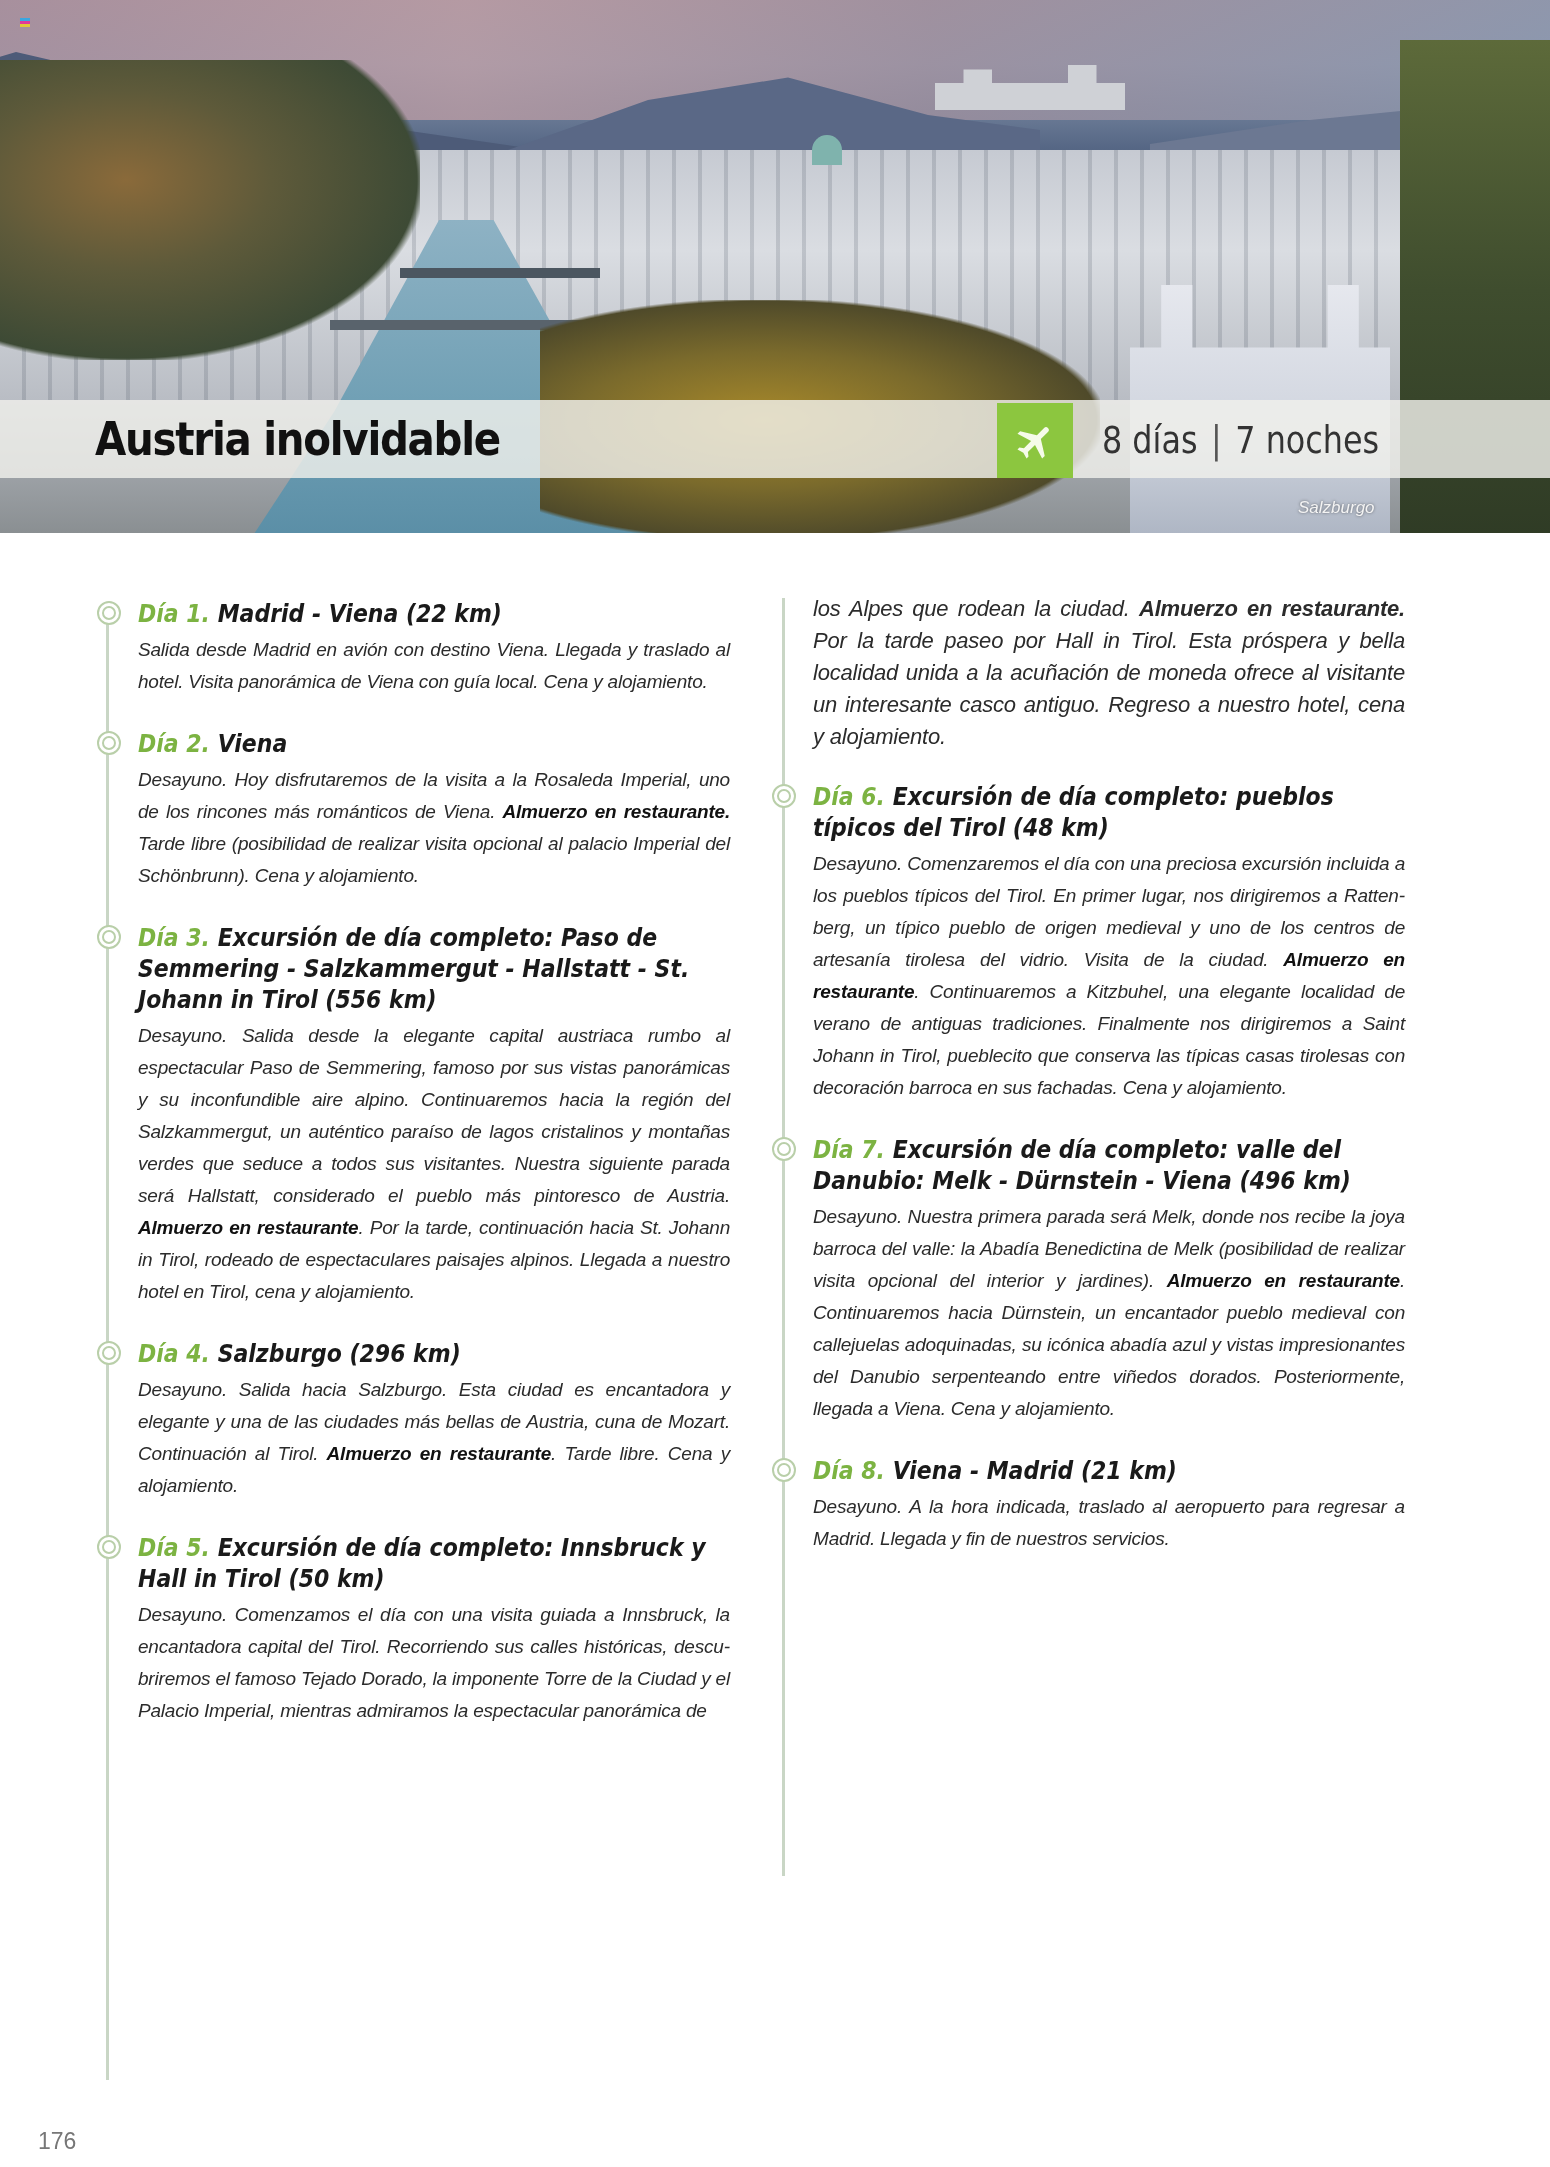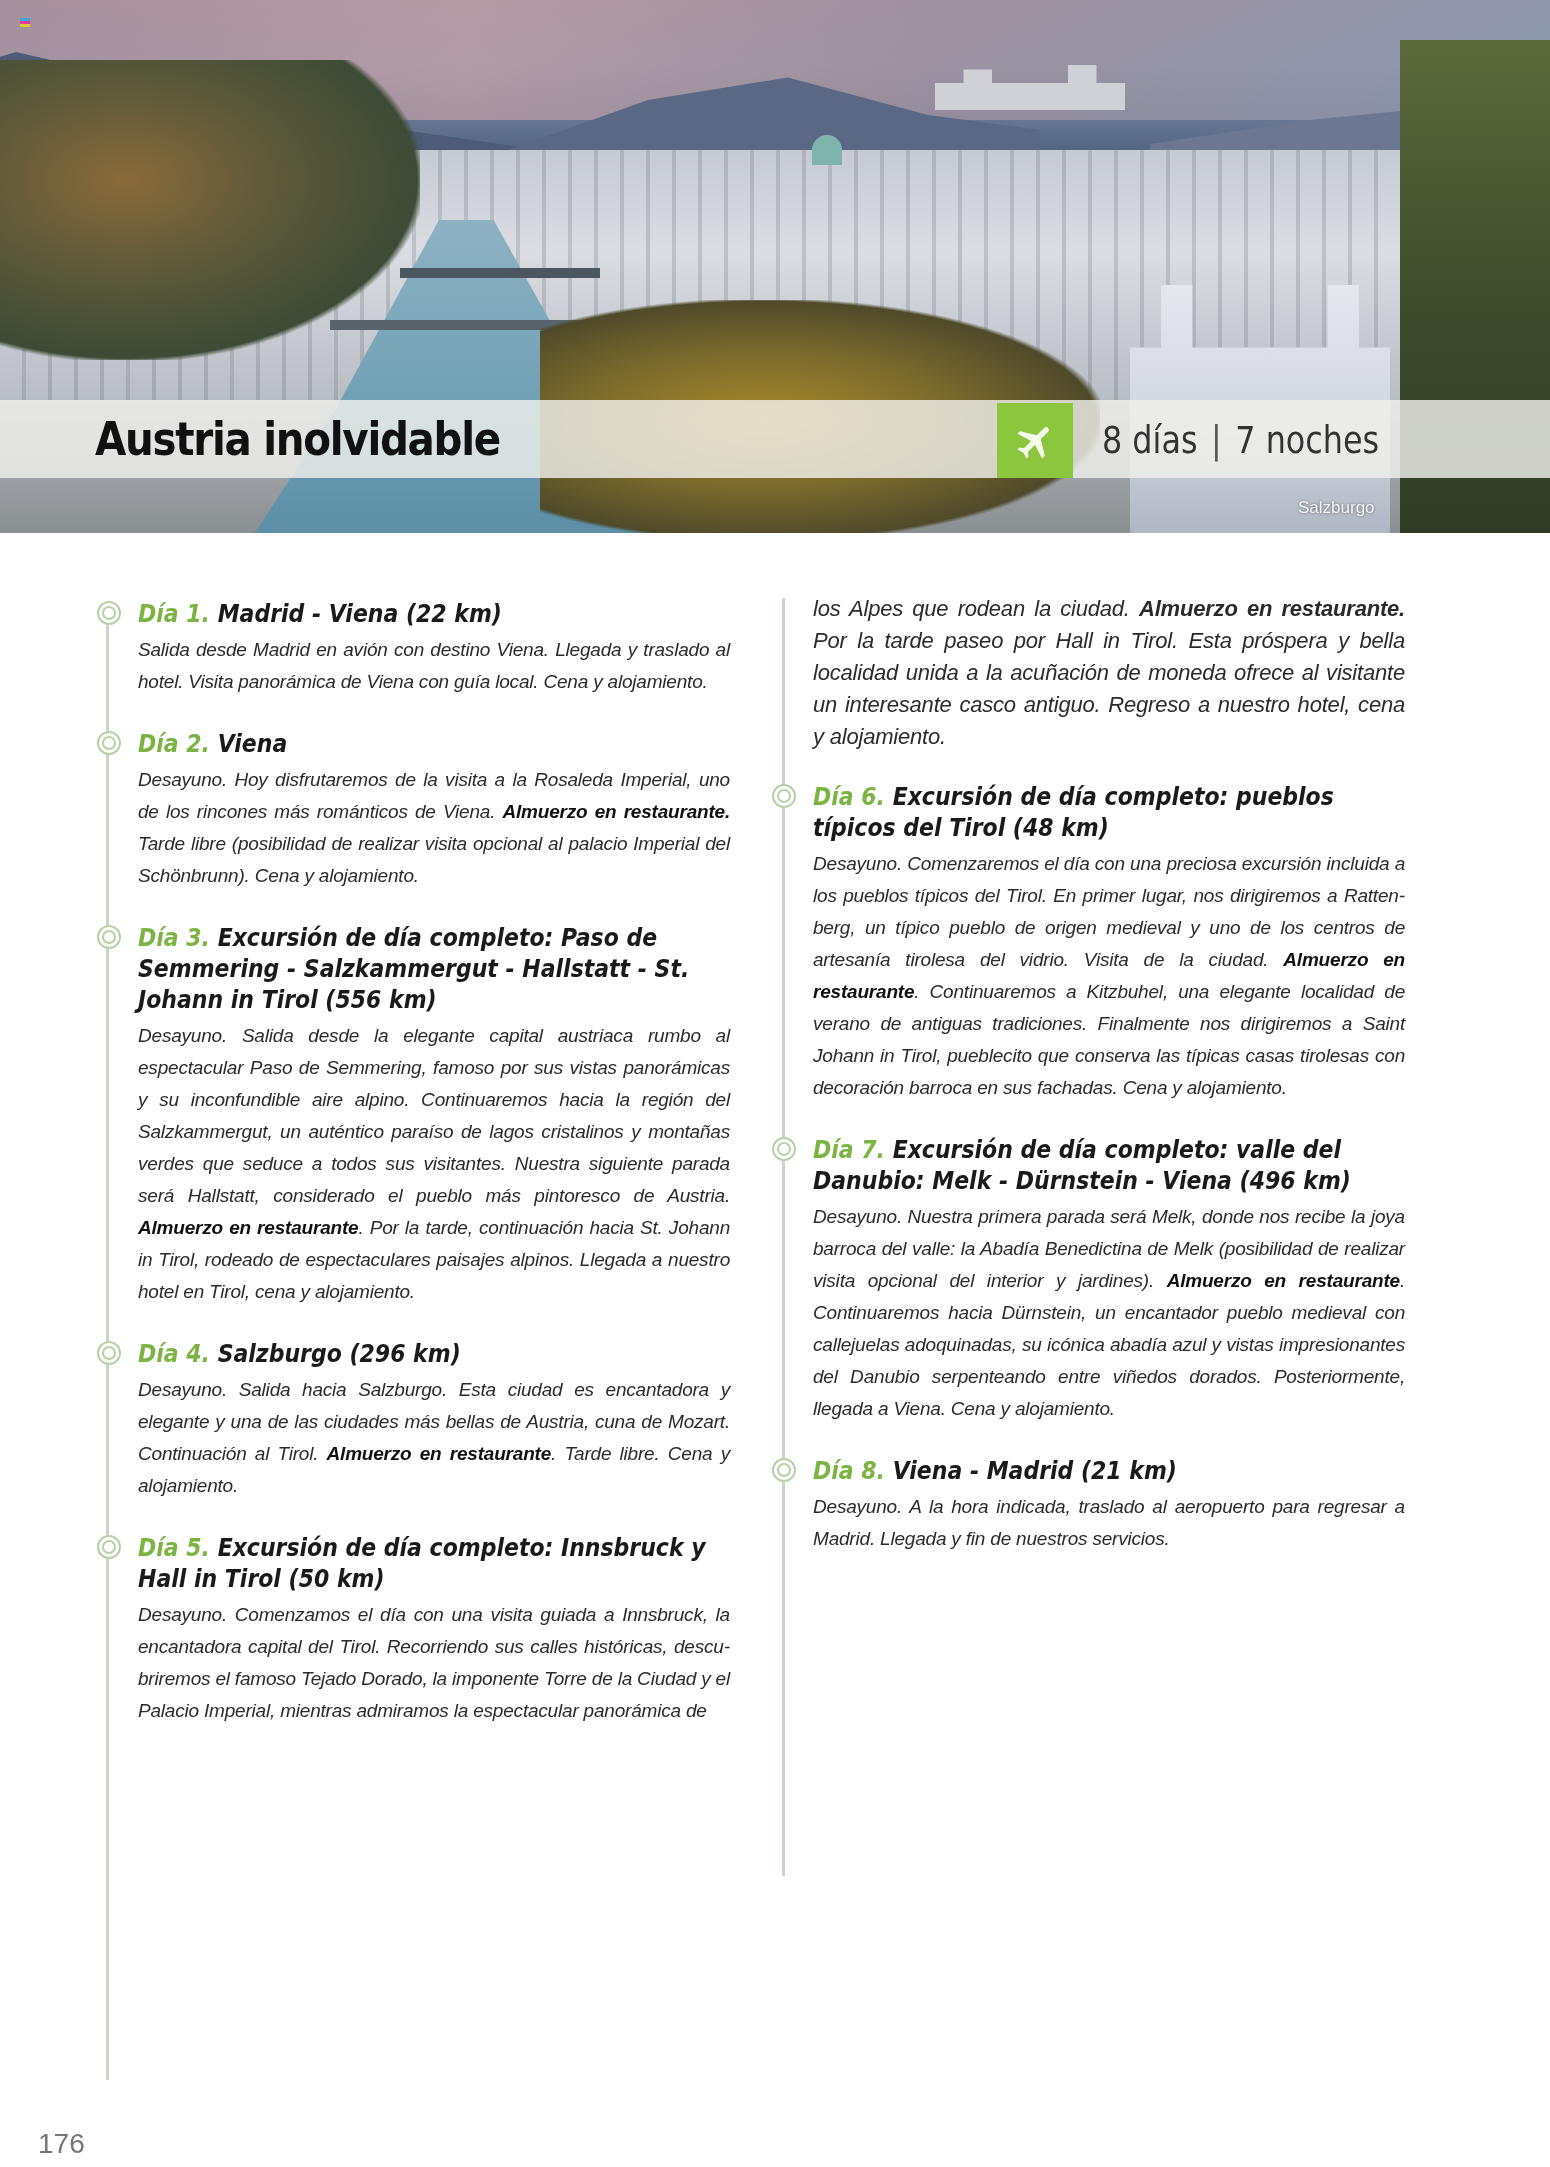--- a/index.html
+++ b/index.html
@@ -57,20 +57,21 @@
     }
     .duration {
       position:absolute; left:1102px; top:418px; font-size:37px; color:#333;
       font-family: "DejaVu Sans", sans-serif; transform: scaleX(0.86); transform-origin:left center; line-height:46px;
       white-space: nowrap;
     }
     .duration .sep { color:#555; padding: 0 4px; }
     .photo-caption {
       position:absolute; left:1298px; top:498px; font-size:17px; color:#f4f4f4;
       text-shadow: 0 0 3px rgba(0,0,0,.5);
+      font-style: italic;
     }
     .corner-mark { position:absolute; left:20px; top:18px; width:10px; height:9px;
       background: linear-gradient(180deg, #3aa6e0 0 33%, #e03a9a 33% 66%, #e0c83a 66% 100%); }
 
     
     .col { position:absolute;font-style:italic; }
     .col-left { left:138px; top:598px; width:592px; }
     .col-right { left:813px; top:593px; width:592px; }
     .timeline-line { position:absolute; width:3px; background:#c9d6c5; }
     .line-left { left:106px; top:618px; height:1462px; }
@@ -84,21 +85,21 @@
     }
     .day-num { color:#7cb342; }
     .day-icon { position:absolute; left:-42px; top:2px; width:26px; height:26px; }
     .day-body {
       font-size:19px; line-height:32px; color:#2b2b2b; text-align:justify;
       letter-spacing:-0.2px;
     }
     .day-body b { color:#111; }
     .cont-body { font-size:22px; line-height:32px; color:#2b2b2b; text-align:justify; letter-spacing:-0.2px; margin-bottom:28px; }
 
-    .page-number { position:absolute; left:38px; top:2128px; font-size:28px; color:#777; }
+    .page-number { position:absolute; left:38px; top:2128px; font-size:23px; color:#777; }
   </style>
 </head>
 <body>
 
 <div class="hero">
   <div class="sky"></div>
   <div class="mountain-left"></div>
   <div class="mountain-mid"></div>
   <div class="mountain-right"></div>
   <div class="city"></div>

